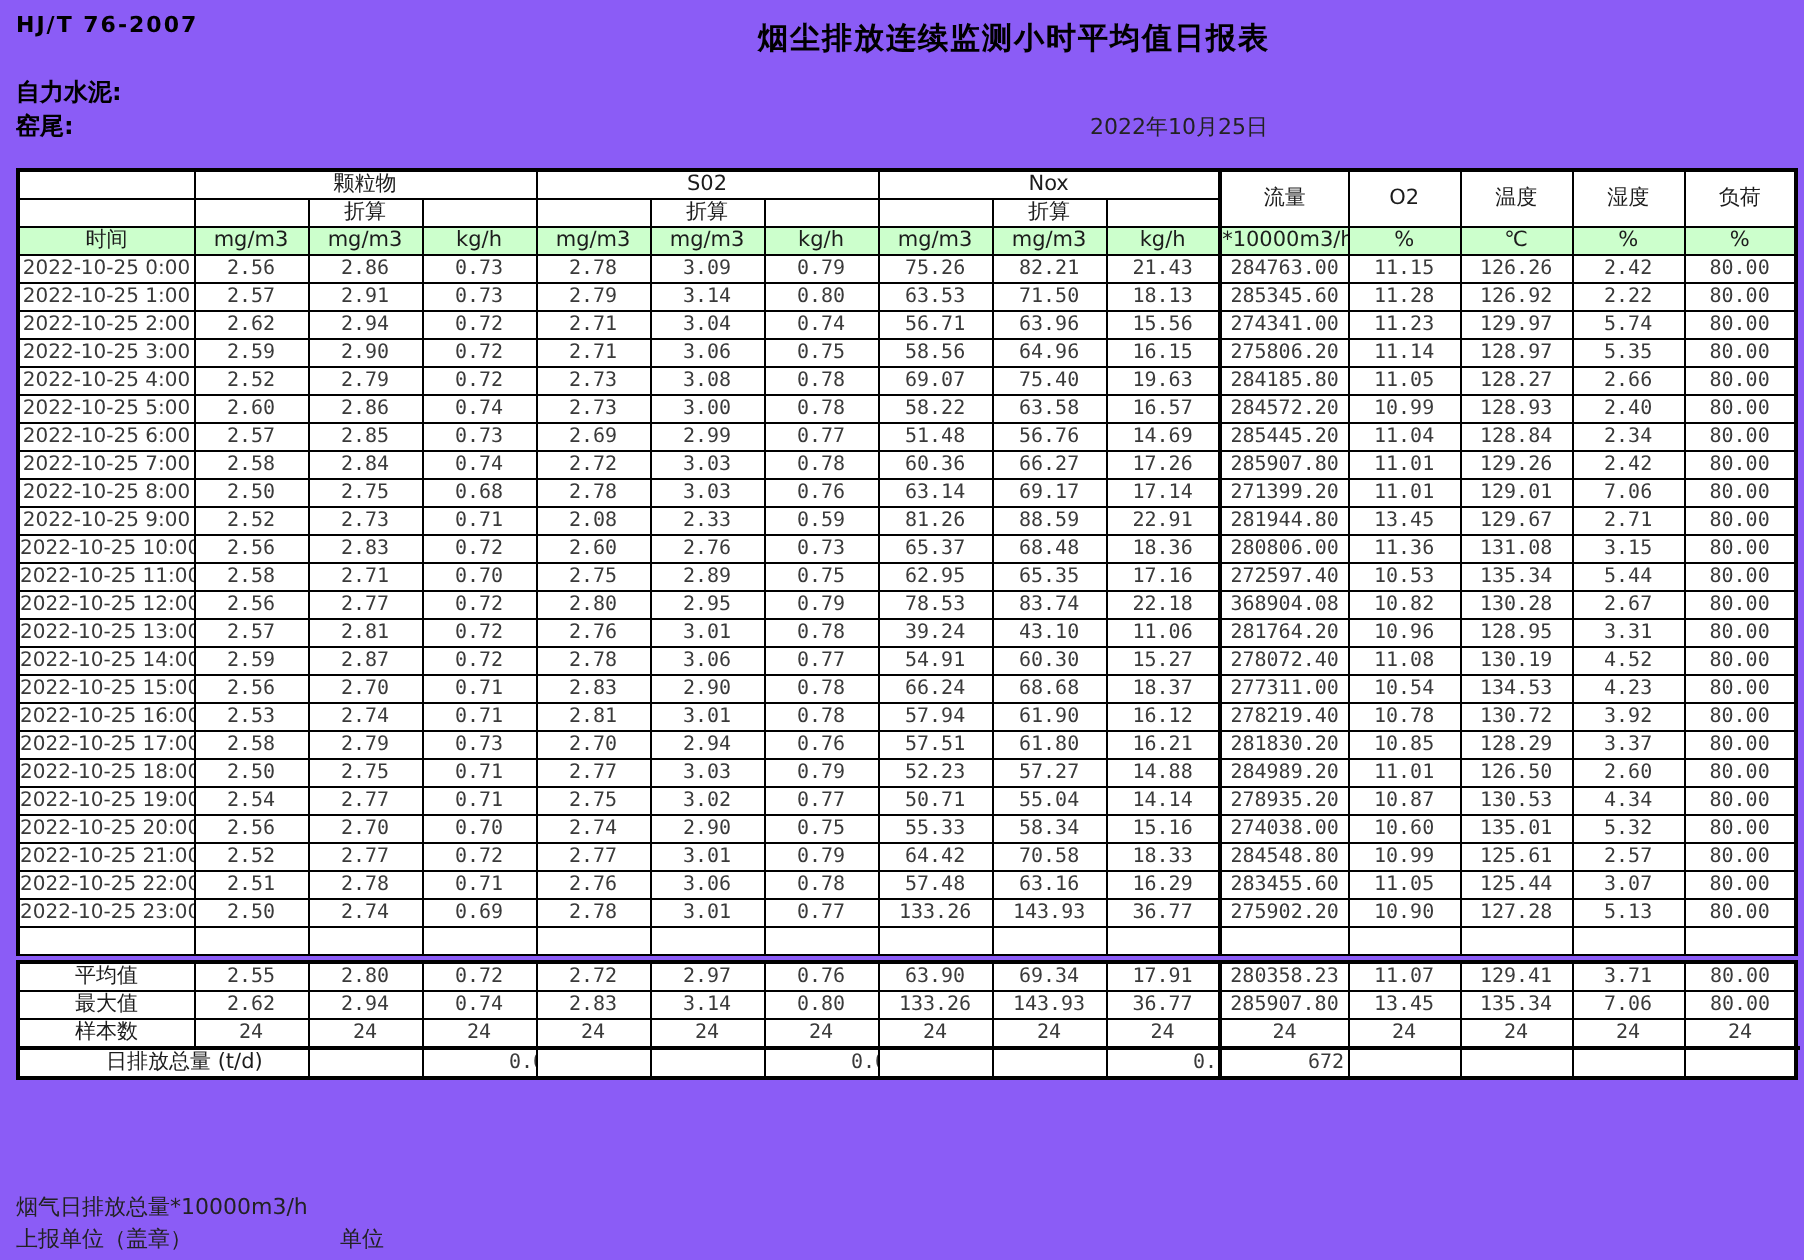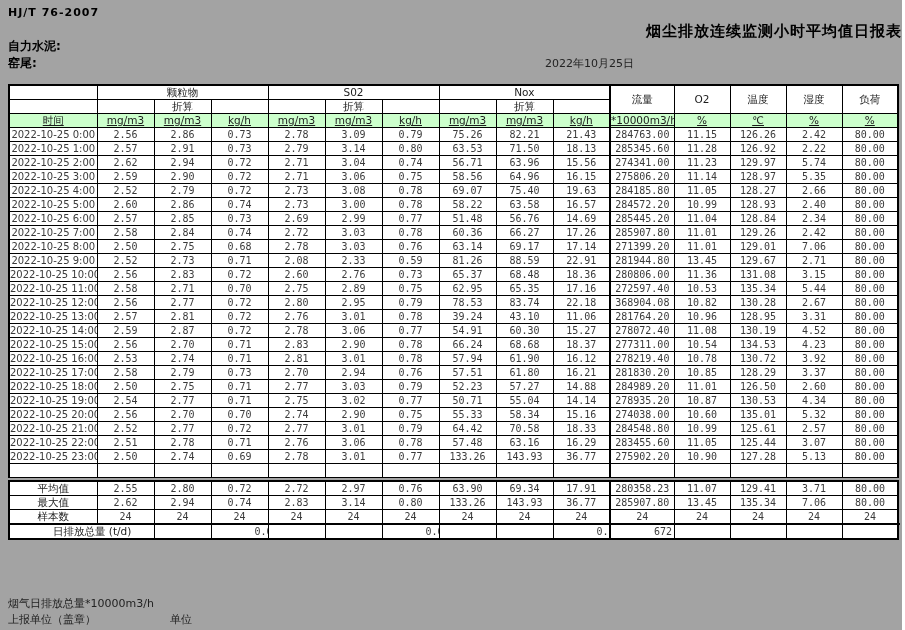--- a/index.html
+++ b/index.html
@@ -1,34 +1,34 @@
 <!DOCTYPE html>
 <html><head>
 <meta charset="utf-8">
 <style>
   *{box-sizing:border-box;}
   html,body{margin:0;padding:0;background:#fff;}
-  .page{position:relative;width:902px;height:630px;background:#a3a3a3;overflow:hidden;
+  .page{position:relative;width:902px;height:630px;background:#8b5cf6;overflow:hidden;
         font-family:"DejaVu Sans",sans-serif;color:#000;}
   .std{position:absolute;left:8px;top:6px;font-size:11px;font-weight:bold;letter-spacing:1px;}
-  .title{position:absolute;left:0;top:22px;width:100%;text-align:right;padding-left:112px;
+  .title{position:absolute;left:0;top:10px;width:100%;text-align:center;padding-left:112px;
          font-size:15px;font-weight:bold;letter-spacing:1px;}
   .company{position:absolute;left:8px;top:38px;font-size:12px;font-weight:bold;}
   .kiln{position:absolute;left:8px;top:55px;font-size:12px;font-weight:bold;}
   .date{position:absolute;left:545px;top:56px;font-size:11px;color:#222;}
   .tables{position:absolute;left:8px;top:84px;}
   table{border-collapse:collapse;table-layout:fixed;width:889px;border:2px solid #000;background:#fff;}
   #t1{border-bottom:1px solid #000;}
   #t2{margin-top:2px;border-top:2px solid #000;}
   td{border:1px solid #000;height:14px;line-height:13px;padding:0;text-align:center;
      font-size:10px;color:#3a3a3a;white-space:nowrap;overflow:hidden;
      font-family:"DejaVu Sans Mono","DejaVu Sans",sans-serif;}
   td.time,td.hdr{font-family:"DejaVu Sans",sans-serif;}
   td.hdr{color:#1c1c1c;font-size:10.5px;}
-  tr.green td{background:#ccffcc;color:#1c1c1c;text-decoration:underline;}
+  tr.green td{background:#ccffcc;color:#1c1c1c;}
   td.thickL{border-left:2px solid #000;}
   tr.totalRow td{border-top:2px solid #000;padding-left:43px;}
   td.lbl{text-align:left;padding-left:3px;}
   .f1{position:absolute;left:8px;top:596px;font-size:11px;color:#222;text-align:right;}
   .f2{position:absolute;left:8px;top:612px;font-size:11px;color:#222;}
   .f2 .unit{position:absolute;left:162px;top:0;white-space:nowrap;}
 </style>
 </head>
 <body>
 

